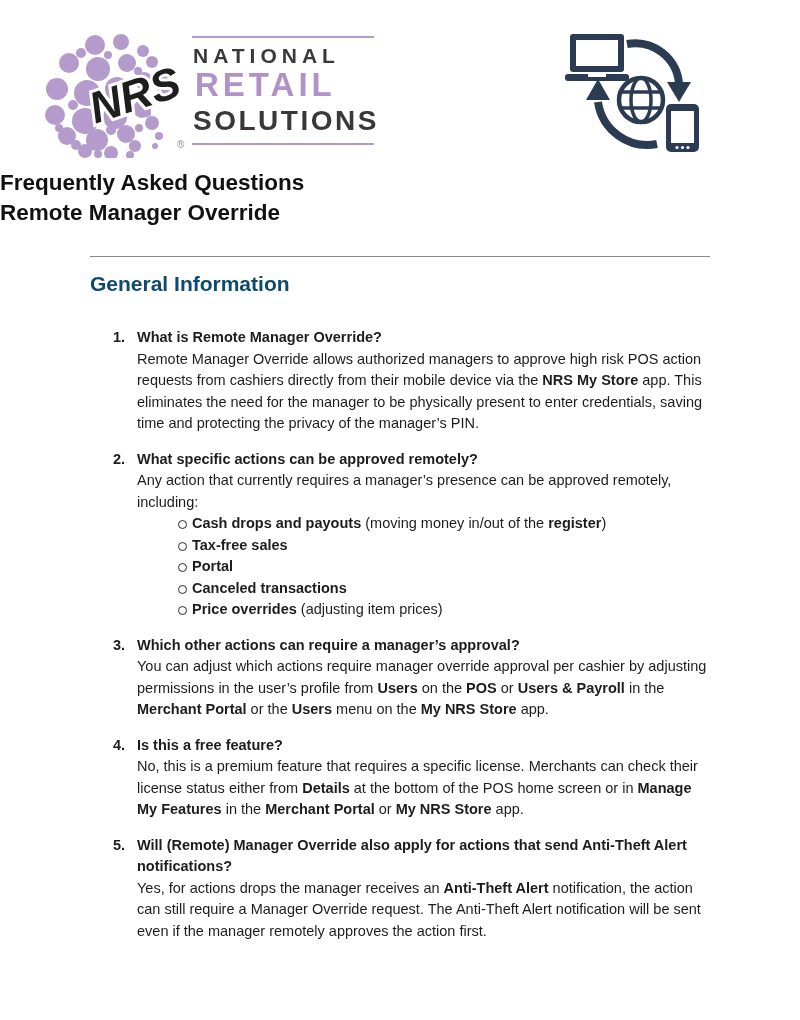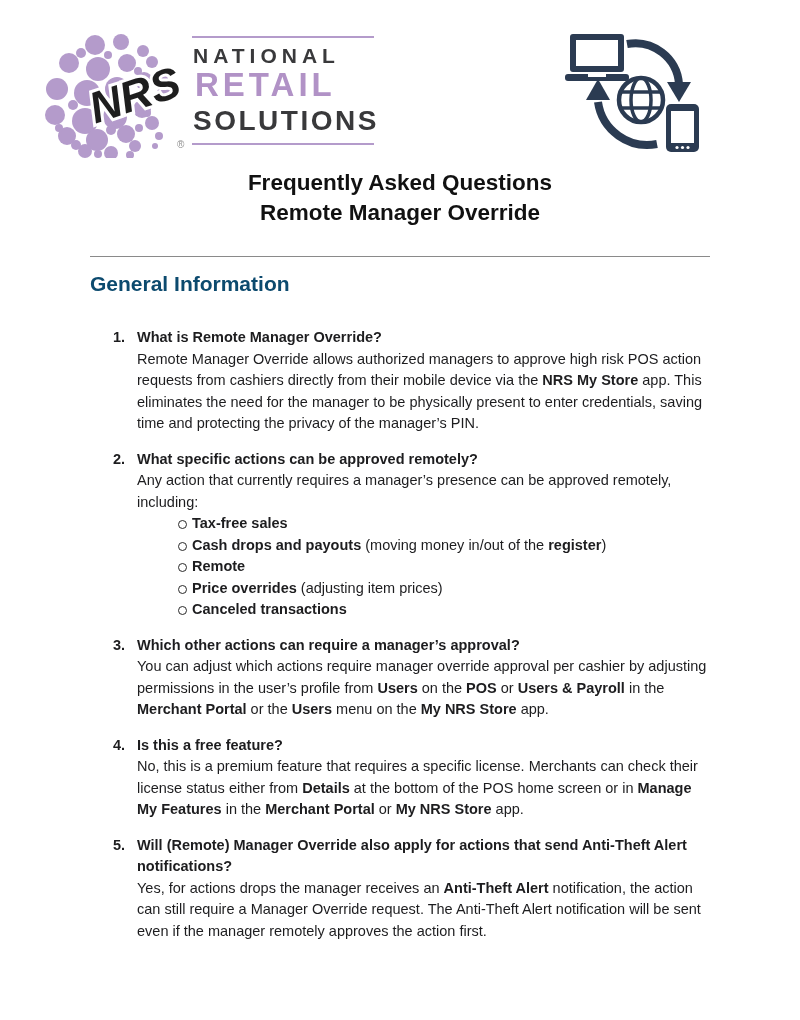--- a/index.html
+++ b/index.html
@@ -10,21 +10,21 @@
   
   .header{position:relative;height:162px;}
   .globe{position:absolute;left:43px;top:30px;width:144px;height:128px;}
   .wordmark{position:absolute;left:192px;top:36px;width:182px;}
   .wm-rule{height:2px;background:#b49bcb;}
   .wm-line1{font-size:21px;font-weight:700;letter-spacing:5px;color:#39393b;margin:6px 0 0 1px;line-height:1.1;}
   .wm-line2{font-size:33px;font-weight:700;letter-spacing:4px;color:#b192c6;margin:1px 0 0 3px;line-height:1.05;}
   .wm-line3{font-size:28px;font-weight:700;letter-spacing:2.5px;color:#39393b;margin:2px 0 6px 1px;line-height:1.15;}
   .devices-icon{position:absolute;left:565px;top:28px;width:145px;height:130px;}
   
-  .doc-title{text-align:center;font-size:22.5px;font-weight:700;line-height:30px;margin-top:6px;color:#111;}
+  .doc-title{text-align:left;font-size:22.5px;font-weight:700;line-height:30px;margin-top:6px;color:#111;}
   .rule-gray{border:none;border-top:1px solid #8a8a8a;margin:28px 90px 0 90px;}
   .section-heading{margin:15px 0 0 90px;font-size:21px;font-weight:700;color:#0c4a6e;}
   
   .faq{margin:31px 85px 0 113px;font-size:14.5px;line-height:21.5px;}
   .faq-item{display:flex;margin-bottom:14px;}
   .faq-num{width:24px;flex:0 0 24px;font-weight:700;}
   .faq-content{width:585px;}
   .faq-question{font-weight:700;}
   .b{font-weight:700;}
   ul.bullets{list-style:none;margin:0;padding:0 0 0 25px;}
@@ -141,25 +141,25 @@
       <div class="faq-answer"><span>Remote Manager Override allows authorized managers to approve high risk POS action requests from cashiers directly from their mobile device via the </span><span class="b">NRS My Store</span><span> app. This eliminates the need for the manager to be physically present to enter credentials, saving time and protecting the privacy of the manager’s PIN.</span></div>
     </div>
   </div>
 
   <div class="faq-item">
     <div class="faq-num">2.</div>
     <div class="faq-content">
       <div class="faq-question">What specific actions can be approved remotely?</div>
       <div class="faq-answer"><span>Any action that currently requires a manager’s presence can be approved remotely, including:</span></div>
       <ul class="bullets">
+        <li><span class="b">Cash drops and payouts</span><span> (moving money in/out of the </span><span class="b">register</span><span>)</span></li>
         <li><span class="b">Tax-free sales</span></li>
-        <li><span class="b">Cash drops and payouts</span><span> (moving money in/out of the </span><span class="b">register</span><span>)</span></li>
-        <li><span class="b">Remote</span></li>
+        <li><span class="b">Portal</span></li>
+        <li><span class="b">Canceled transactions</span></li>
         <li><span class="b">Price overrides</span><span> (adjusting item prices)</span></li>
-        <li><span class="b">Canceled transactions</span></li>
       </ul>
     </div>
   </div>
 
   <div class="faq-item">
     <div class="faq-num">3.</div>
     <div class="faq-content">
       <div class="faq-question">Which other actions can require a manager’s approval?</div>
       <div class="faq-answer"><span>You can adjust which actions require manager override approval per cashier by adjusting permissions in the user’s profile from </span><span class="b">Users</span><span> on the </span><span class="b">POS</span><span> or </span><span class="b">Users &amp; Payroll</span><span> in the </span><span class="b">Merchant Portal</span><span> or the </span><span class="b">Users</span><span> menu on the </span><span class="b">My NRS Store</span><span> app.</span></div>
     </div>

